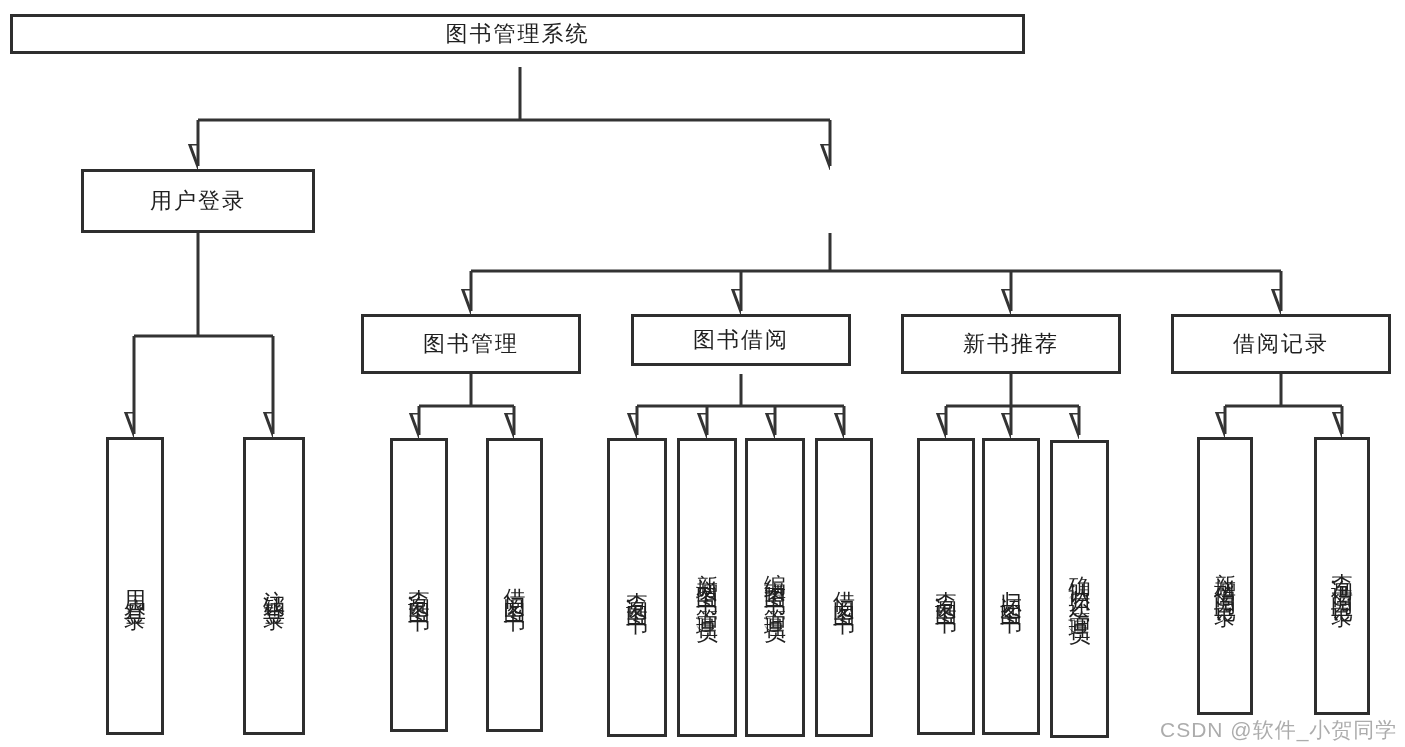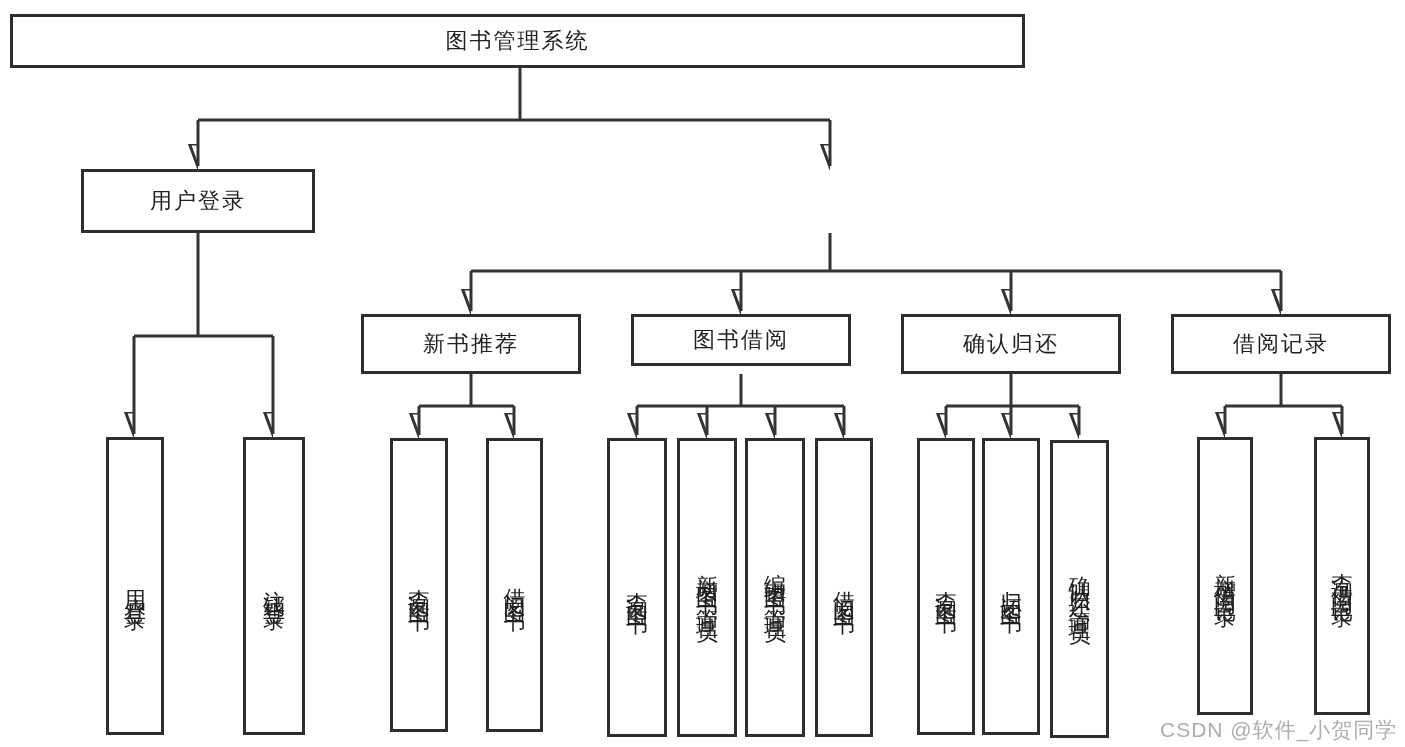--- a/index.html
+++ b/index.html
@@ -58,36 +58,36 @@
     <line x1="707" y1="406" x2="707" y2="435" marker-end="url(#arrow)"></line>
     <line x1="775" y1="406" x2="775" y2="435" marker-end="url(#arrow)"></line>
     <line x1="844" y1="406" x2="844" y2="435" marker-end="url(#arrow)"></line>
     <line x1="946" y1="406" x2="946" y2="435" marker-end="url(#arrow)"></line>
     <line x1="1011" y1="406" x2="1011" y2="435" marker-end="url(#arrow)"></line>
     <line x1="1079" y1="406" x2="1079" y2="435" marker-end="url(#arrow)"></line>
     <line x1="1225" y1="406" x2="1225" y2="434" marker-end="url(#arrow)"></line>
     <line x1="1342" y1="406" x2="1342" y2="434" marker-end="url(#arrow)"></line>
   </svg>
 
-  <div class="box hbox" style="left:10px;top:14px;width:1015px;height:54px;">
+  <div class="box hbox" style="left:10px;top:14px;width:1015px;height:40px;">
     <span>图书管理系统</span>
   </div>
 
   <div class="box hbox" style="left:81px;top:169px;width:234px;height:64px;">
     <span>用户登录</span>
   </div>
 
   <div class="box hbox" style="left:361px;top:314px;width:220px;height:60px;">
-    <span>新书推荐</span>
+    <span>图书管理</span>
   </div>
   <div class="box hbox" style="left:631px;top:314px;width:220px;height:52px;">
     <span>图书借阅</span>
   </div>
   <div class="box hbox" style="left:901px;top:314px;width:220px;height:60px;">
-    <span>确认归还</span>
+    <span>新书推荐</span>
   </div>
   <div class="box hbox" style="left:1171px;top:314px;width:220px;height:60px;">
     <span>借阅记录</span>
   </div>
 
   <div class="box vbox" style="left:106px;top:437px;width:58px;height:298px;">
     <span>用户登录</span>
   </div>
   <div class="box vbox" style="left:243px;top:437px;width:62px;height:298px;">
     <span>注销登录</span>

